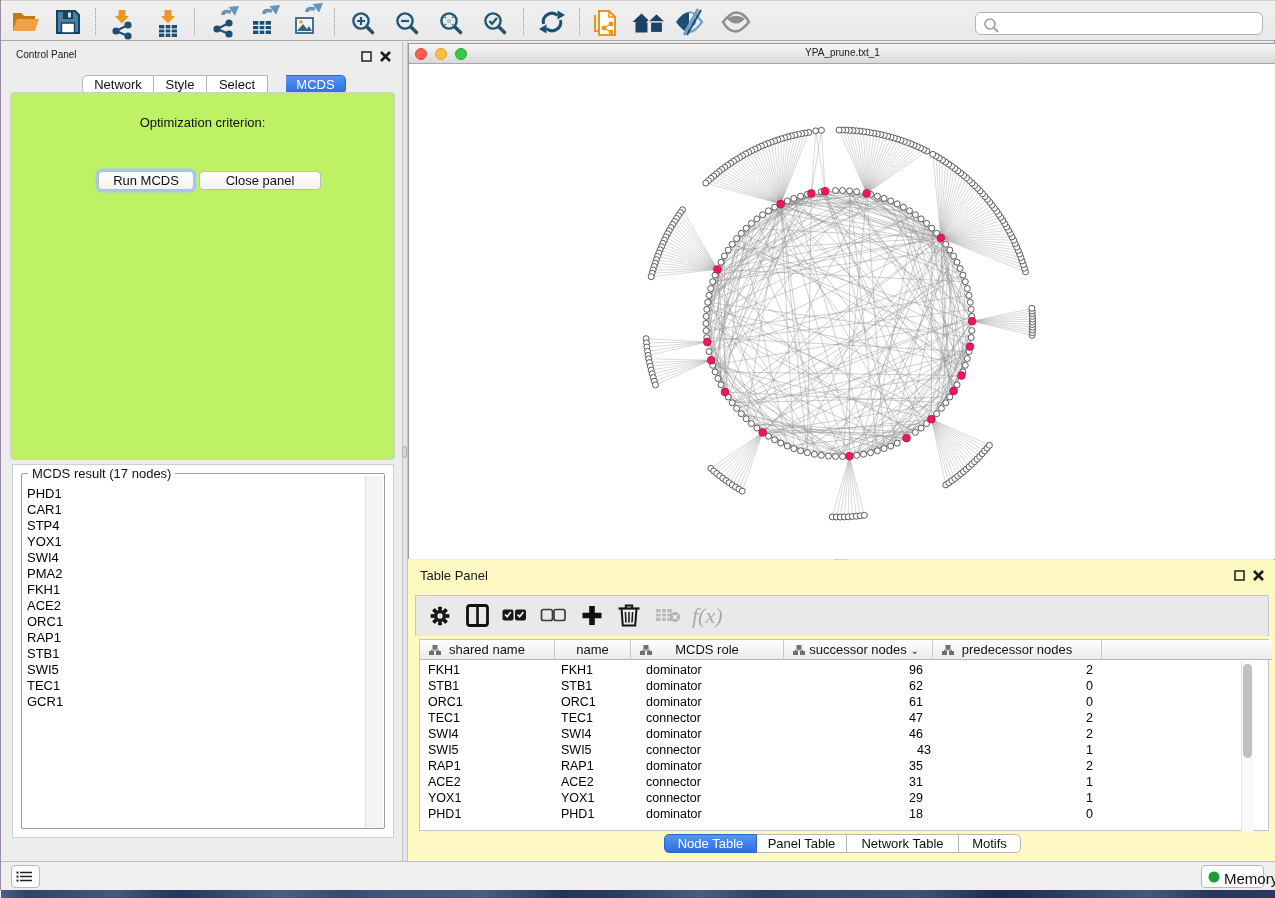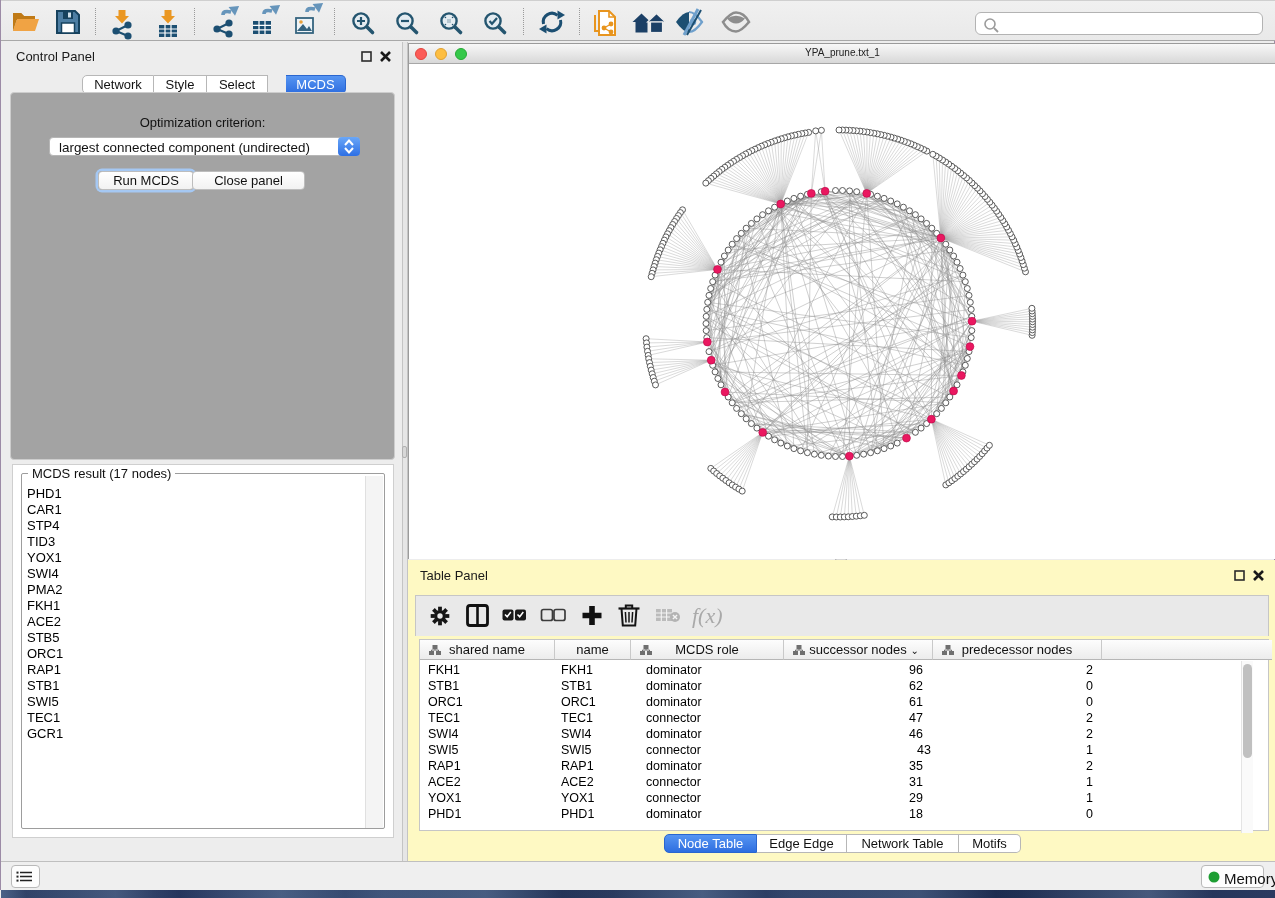--- a/index.html
+++ b/index.html
@@ -9,29 +9,29 @@
   border-left:1px solid #9c8ba6;border-right:1px solid #9c8ba6;}
 
 #toolbar{position:absolute;left:0;top:0;width:1275px;height:41px;
   background:linear-gradient(#f0f0f0,#e9e9e9);border-top:1px solid #cfcfcf;
   border-bottom:1px solid #a8a8a8;}
 .tsep{position:absolute;top:7px;height:27px;width:0;border-left:1px dotted #9a9a9a;}
 #search{position:absolute;left:974px;top:11px;width:288px;height:23px;background:#fff;
   border:1px solid #b3b3b3;border-radius:6px;}
 
 #cpanel{position:absolute;left:1px;top:42px;width:400px;height:819px;background:#ededed;}
-#cp-title{position:absolute;left:14px;top:7px;font-size:13px;color:#1a1a1a;}
+#cp-title{position:absolute;left:14px;top:7px;font-size:10px;color:#1a1a1a;}
 .tabs{position:absolute;font-size:13px;}
 .tab{position:absolute;top:0;height:19px;line-height:18px;text-align:center;
   background:#fff;border:1px solid #b7b7b7;border-left:none;color:#111;}
 .tab.first{border-left:1px solid #b7b7b7;border-radius:5px 0 0 5px;}
 .tab.last{border-radius:0 5px 5px 0;}
 .tab.sel{background:linear-gradient(#5695f2,#2e6ee0);color:#fff;border-color:#2a66cf;}
 #tabpane{position:absolute;left:8px;top:50px;width:385px;height:368px;
-  background:#a3a3a3;border:1px solid #cdcdcd;border-radius:4px;}
+  background:#bef264;border:1px solid #cdcdcd;border-radius:4px;}
 #optlabel{position:absolute;left:0;top:22px;width:100%;text-align:center;
   font-size:13px;color:#111;}
 #combo{position:absolute;left:38px;top:44px;width:311px;height:19px;background:#fff;
   border:1px solid #b6b6b6;border-radius:4px;}
 #combo .txt{position:absolute;left:9px;top:1.5px;font-size:13.4px;color:#111;}
 #combo .btn{position:absolute;right:-1px;top:-1px;width:22px;height:19px;border-radius:4px;
   background:linear-gradient(#6aa7f8,#2d6fe4);}
 .mbtn{position:absolute;top:78px;height:19px;background:linear-gradient(#ffffff,#f2f2f2);
   border:1px solid #bdbdbd;border-radius:4px;font-size:13px;color:#111;
   text-align:center;line-height:17px;}
@@ -232,45 +232,35 @@
       <path d="M21 2 L30 11 M30 2 L21 11" stroke="#1a1a1a" stroke-width="2.6"></path>
     </svg>
     <div class="tabs" style="left:80px;top:33px;">
       <div class="tab first" style="left:0;width:72px;">Network</div>
       <div class="tab" style="left:72px;width:53px;">Style</div>
       <div class="tab" style="left:125px;width:61px;">Select</div>
       <div class="tab last sel" style="left:204px;width:60px;">MCDS</div>
     </div>
     <div id="tabpane">
       <div id="optlabel">Optimization criterion:</div>
-      <div id="combo">
-          <span class="txt">largest connected component (undirected)</span>
-        <div class="btn">
-            <svg width="22" height="19" style="position:absolute;left:0;top:0">
-          <path d="M7 8 L11 3.5 L15 8 M7 11 L11 15.5 L15 11" fill="none" stroke="#fff" stroke-width="2"></path>
-        </svg>
-          </div>
-      </div>
       <div class="mbtn" style="left:87px;width:96px;box-shadow:0 0 0 2.5px #a5c8f3;">Run MCDS</div>
-      <div class="mbtn" style="left:181px;width:113px;">Close panel</div>
+      <div class="mbtn" style="left:188px;width:122px;">Close panel</div>
     </div>
     <div id="results">
       <div id="fieldset">
         <div id="legend">MCDS result (17 nodes)</div>
         <div id="mcdslist">
           <div>PHD1</div>
             <div>CAR1</div>
             <div>STP4</div>
-            <div>TID3</div>
             <div>YOX1</div>
           <div>SWI4</div>
             <div>PMA2</div>
             <div>FKH1</div>
             <div>ACE2</div>
-          <div>STB5</div>
             <div>ORC1</div>
             <div>RAP1</div>
             <div>STB1</div>
             <div>SWI5</div>
           <div>TEC1</div>
             <div>GCR1</div>
         </div>
         <div id="listsb"></div>
       </div>
     </div>
@@ -747,21 +737,21 @@
 <div class="cell" style="left:8px;top:166px;">PHD1</div>
 <div class="cell" style="left:141px;top:166px;">PHD1</div>
 <div class="cell" style="left:226px;top:166px;">dominator</div>
 <div class="cell num" style="left:364px;top:166px;width:139px;">18</div>
 <div class="cell num" style="left:513px;top:166px;width:160px;">0</div>
       <div style="position:absolute;left:821px;top:21px;width:12px;height:172px;background:#fafafa;border-left:1px solid #e4e4e4;"></div>
       <div style="position:absolute;left:823px;top:24px;width:9px;height:94px;background:#c0c0c0;border-radius:5px;"></div>
     </div>
     <div class="btabs" style="left:256px;top:274px;">
       <div class="tab first sel" style="left:0;width:93px;">Node Table</div>
-      <div class="tab" style="left:93px;width:90px;">Edge Edge</div>
+      <div class="tab" style="left:93px;width:90px;">Panel Table</div>
       <div class="tab" style="left:183px;width:112px;">Network Table</div>
       <div class="tab last" style="left:295px;width:62px;">Motifs</div>
     </div>
   </div>
   <div id="status">
     <div id="listbtn">
       <svg width="27" height="21" style="position:absolute;left:0;top:0">
         <g stroke="#222" stroke-width="1.6">
           <path d="M8 6.5 L20 6.5 M8 10.5 L20 10.5 M8 14.5 L20 14.5"></path>
         </g>

